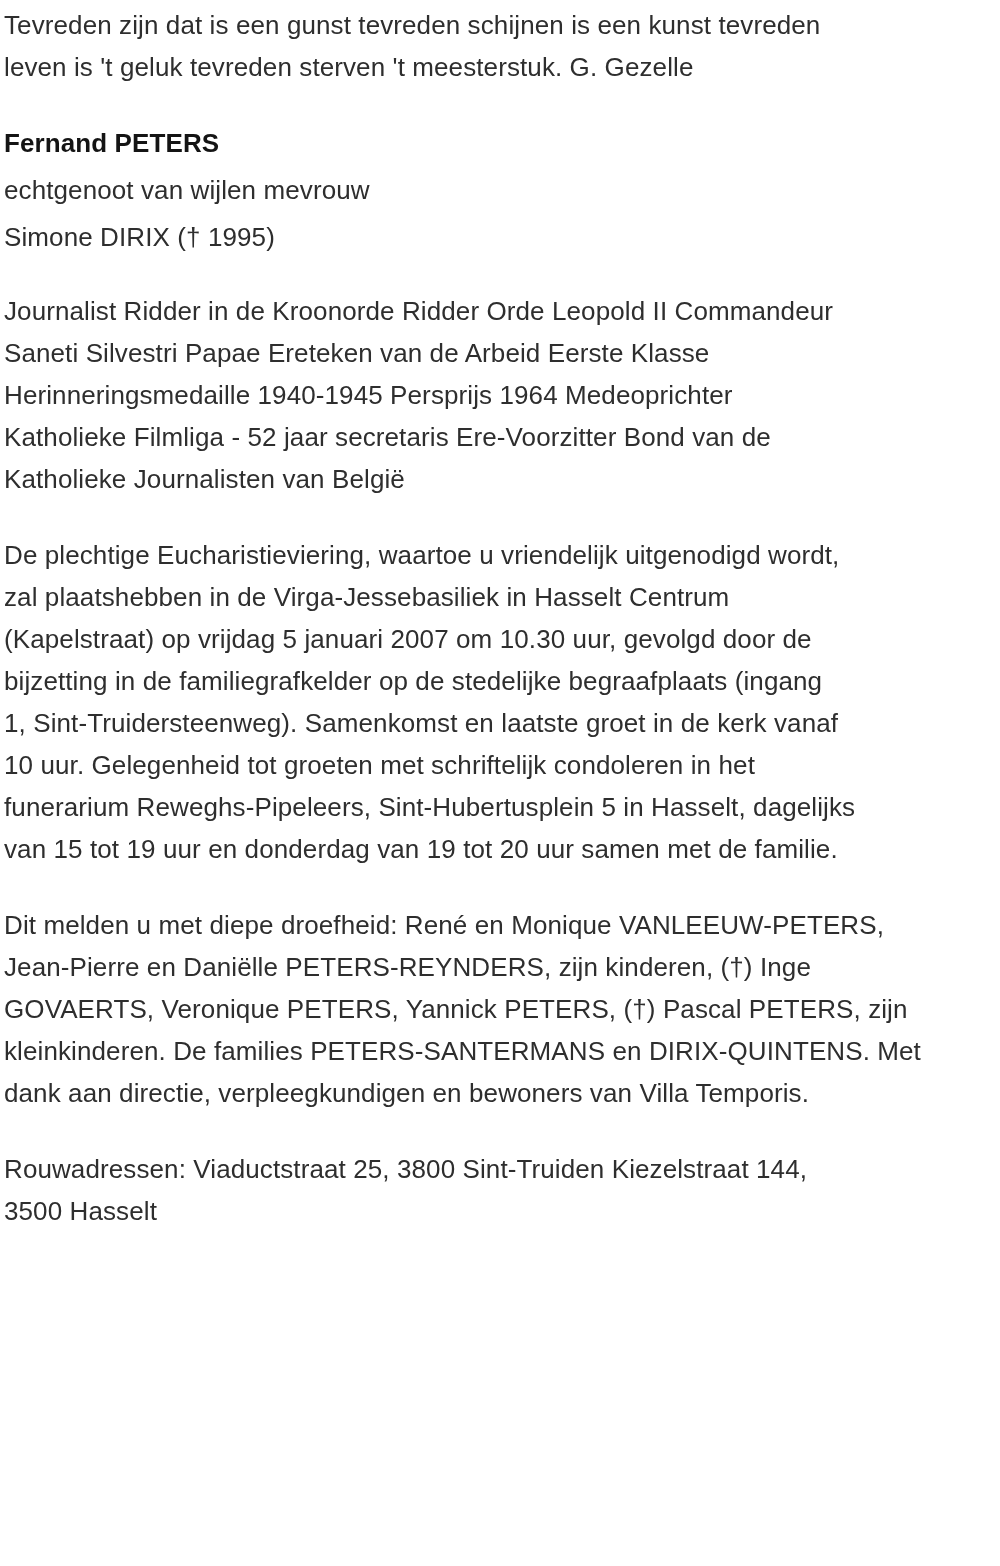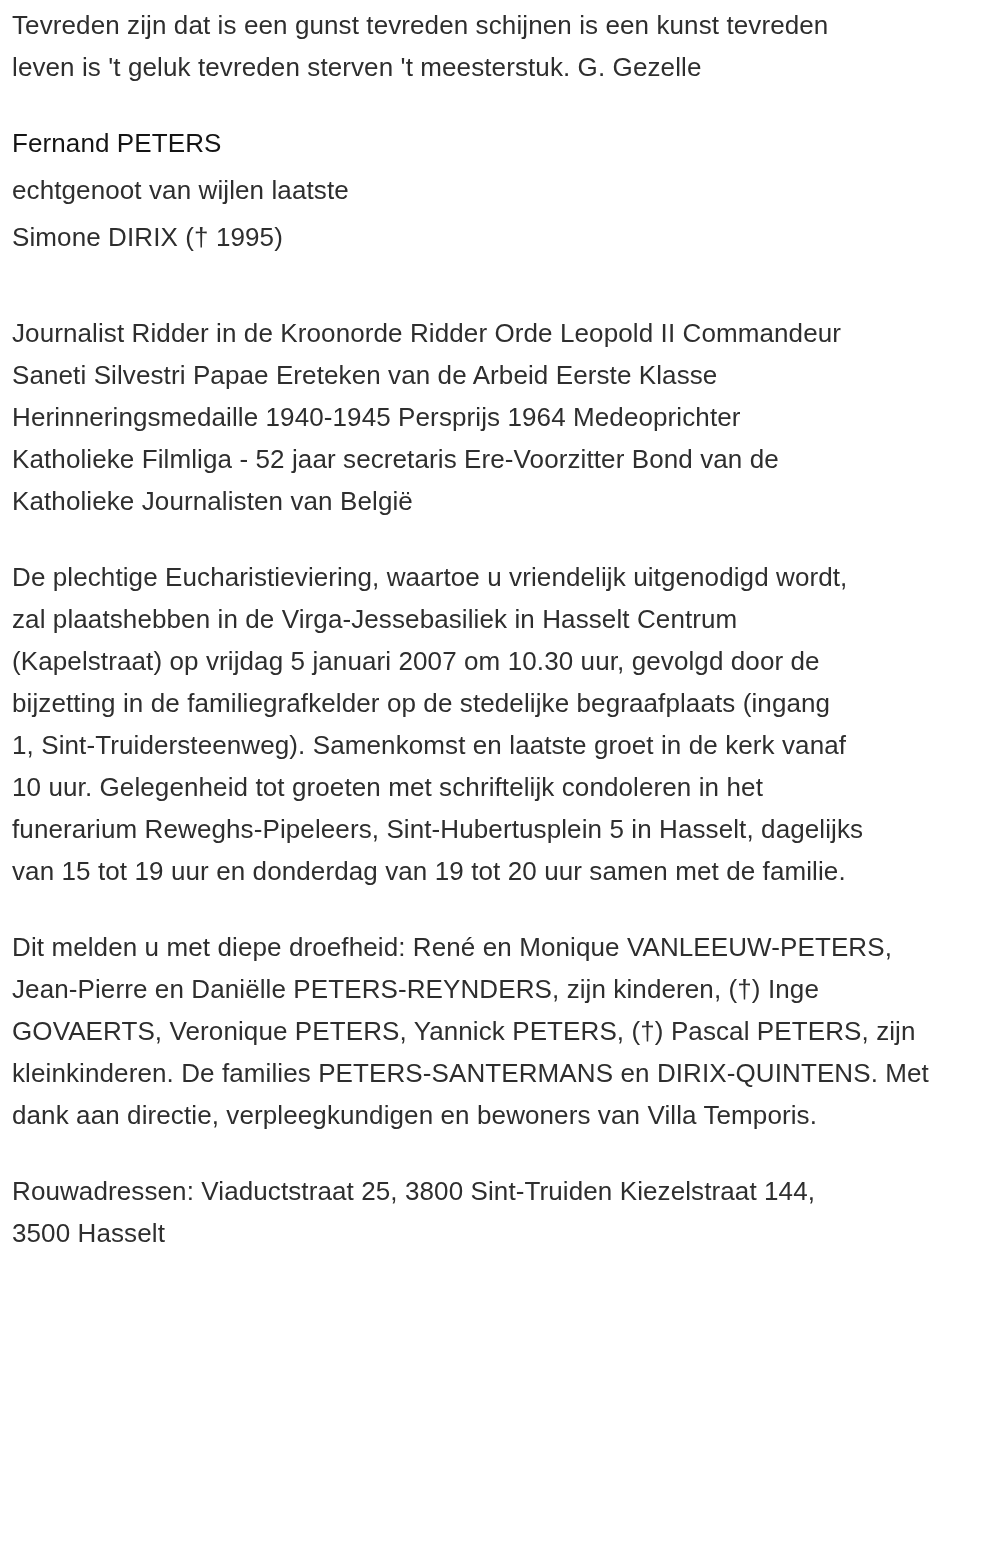--- a/index.html
+++ b/index.html
@@ -5,52 +5,52 @@
   html, body {
     margin: 0;
     padding: 0;
     background: #ffffff;
   }
   .page {
     width: 1000px;
     min-height: 1566px;
     box-sizing: border-box;
     background: #ffffff;
-    padding: 4px 12px 0 12px;
+    padding: 4px 12px 0 4px;
     font-family: "Liberation Sans", sans-serif;
     font-size: 26px;
     line-height: 42px;
     color: #2e2e2e;
     letter-spacing: 0.1px;
   }
   .para {
     margin: 0 0 34px 0;
     white-space: pre-line; 
   }
   .short {
     margin: 0 0 5px 0;
     white-space: pre-line;
   }
   .short.last {
-    margin-bottom: 54px;
+    margin-bottom: 32px;
   }
   .deceased-name {
-    font-weight: 400;
+    font-weight: 700;
     color: #141414;
   }
 </style>
 </head>
 <body>
 
 <div class="page">
   <p class="para">Tevreden zijn dat is een gunst tevreden schijnen is een kunst tevreden
 leven is 't geluk tevreden sterven 't meesterstuk. G. Gezelle</p>
 
   <p class="short deceased-name">Fernand PETERS</p>
-  <p class="short">echtgenoot van wijlen laatste</p>
+  <p class="short">echtgenoot van wijlen mevrouw</p>
   <p class="short last">Simone DIRIX († 1995)</p>
 
   <p class="para">Journalist Ridder in de Kroonorde Ridder Orde Leopold II Commandeur
 Saneti Silvestri Papae Ereteken van de Arbeid Eerste Klasse
 Herinneringsmedaille 1940-1945 Persprijs 1964 Medeoprichter
 Katholieke Filmliga - 52 jaar secretaris Ere-Voorzitter Bond van de
 Katholieke Journalisten van België</p>
 
 
   <p class="para">De plechtige Eucharistieviering, waartoe u vriendelijk uitgenodigd wordt,

